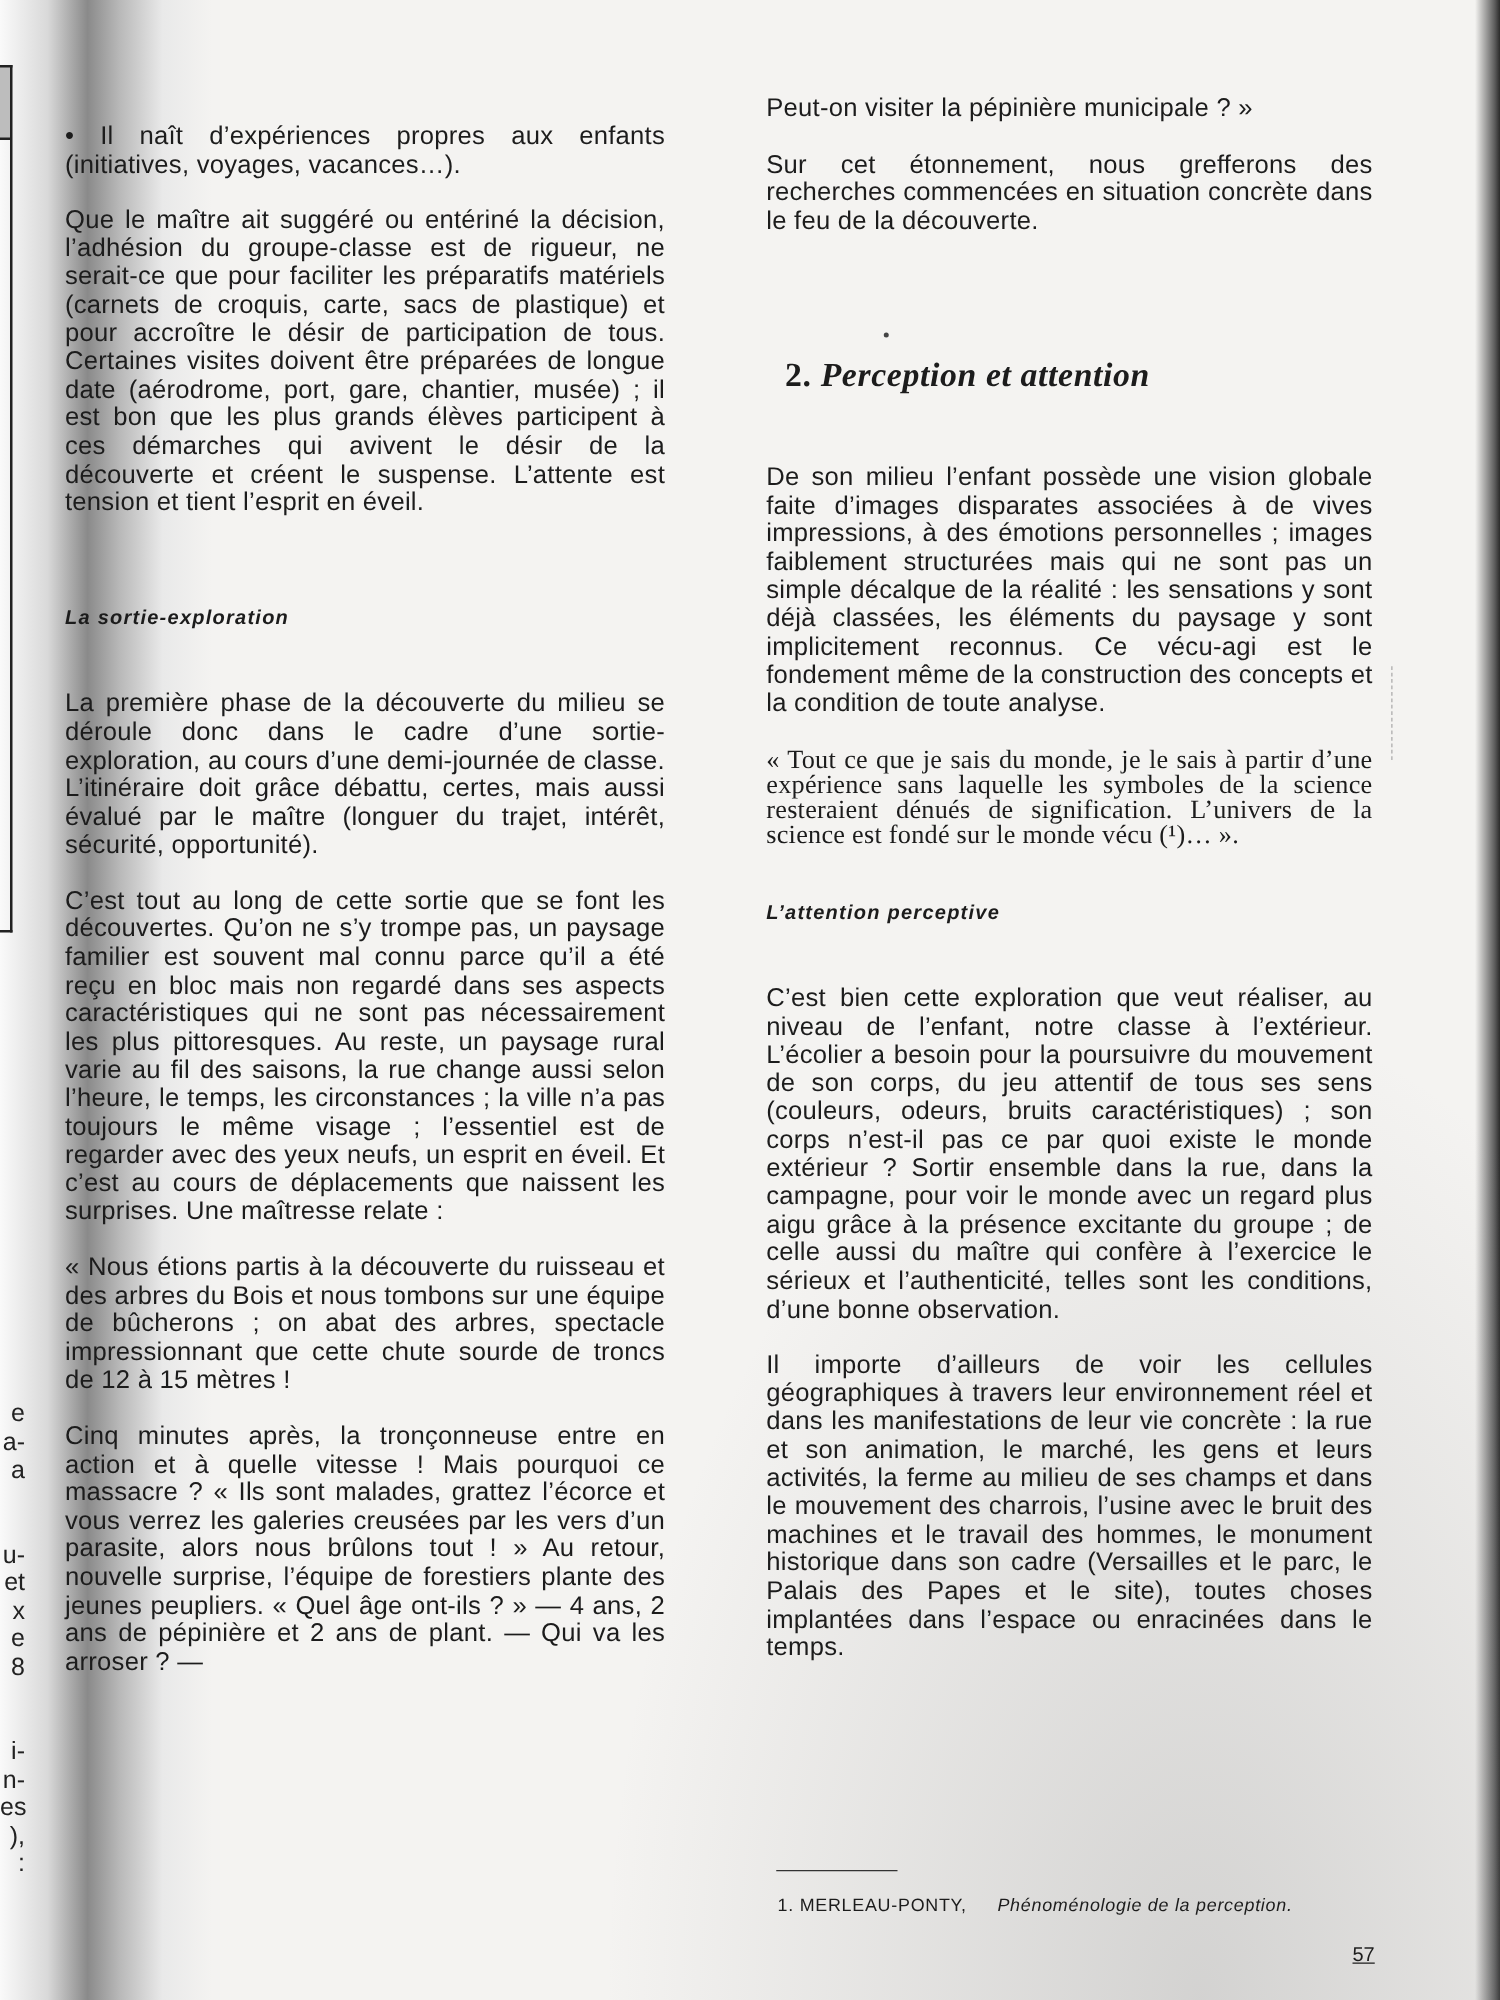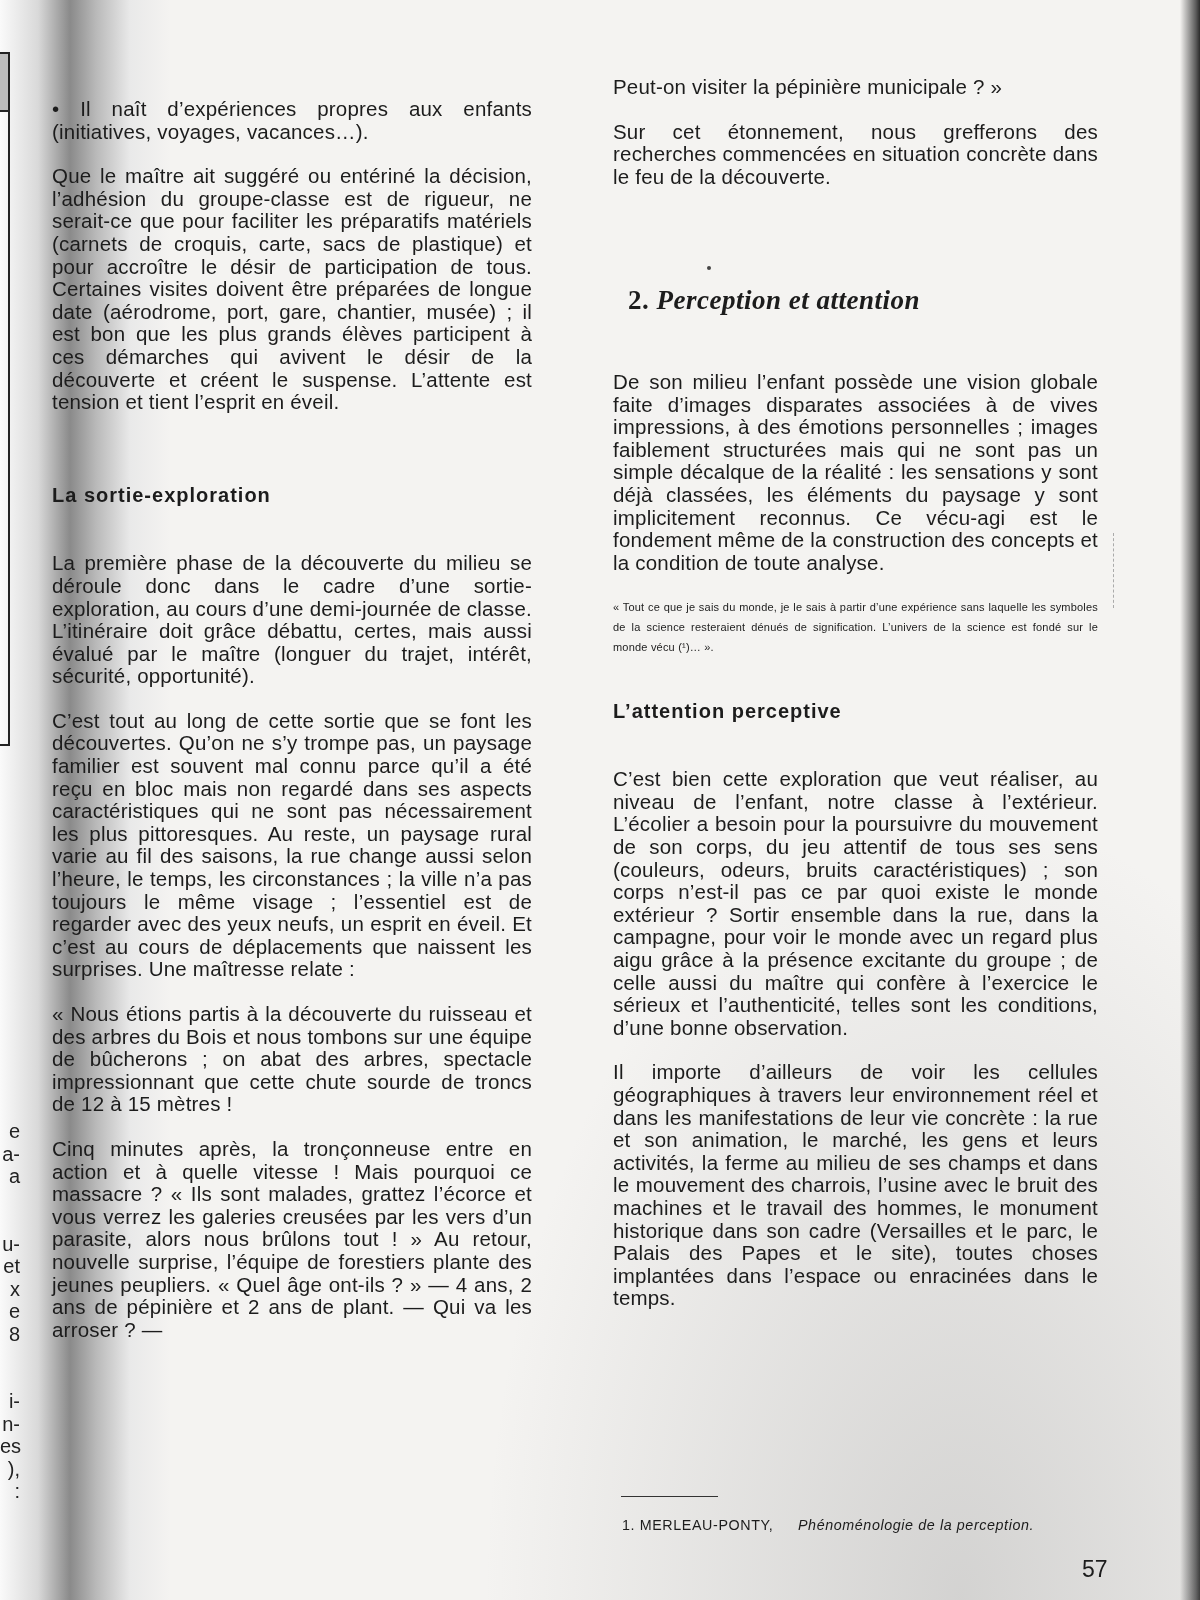--- a/index.html
+++ b/index.html
@@ -38,42 +38,42 @@
   .col-left { left: 52px; width: 480px; }
   .col-right { left: 613px; width: 485px; top: 76px; }
 
   .col p { margin: 0; }
 
   .sp-s { height: 22px; }
   .sp-m { height: 46px; }
   .sp-l { height: 70px; }
 
   .subhead {
-    font-weight: bold; font-size: 20px;
+    font-style: italic; font-weight: bold; font-size: 16px;
     letter-spacing: 1px; margin: 0;
   }
   .section-title {
     font-family: "Liberation Serif", "DejaVu Serif", serif;
     font-size: 27px; margin: 15px; letter-spacing: 0.5px;
   }
   .section-title .title-text { font-style: italic; }
   .quote {
-    font-size: 11px; line-height: 19.8px; margin: 0; text-align: justify;
+    font-size: 21px; line-height: 19.8px; margin: 0; text-align: justify; font-family: Liberation Serif, serif;
   }
   .footnote-rule {
     position: absolute; left: 621px; top: 1496px; width: 97px; height: 0;
     border-top: 1.5px solid #333;
   }
   .footnote {
     position: absolute; left: 622px; top: 1517px; font-size: 14.3px;
     letter-spacing: 0.6px; color: #1c1c1c;
   }
   .footnote .fn-work { font-style: italic; margin-left: 20px; }
   .page-number {
-    position: absolute; left: 1082px; top: 1556px; font-size: 23px;
+    position: absolute; left: 1082px; top: 1556px; font-size: 16px; text-decoration: underline;
   }
   .margin-mark {
     position: absolute; left: 1113px; top: 533px; width: 0; height: 75px;
     border-left: 1px dashed #aaa;
   }
   .speck {
     position: absolute; left: 707px; top: 266px; width: 4px; height: 4px;
     border-radius: 50%; background: #444;
   }
 </style>

